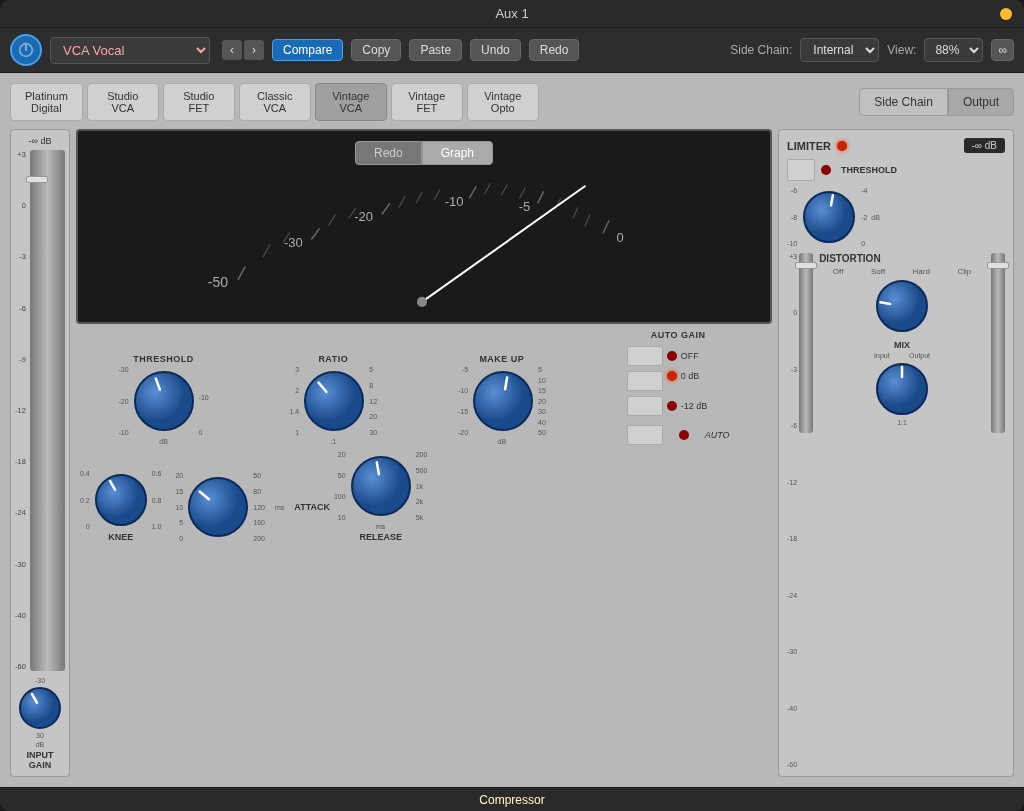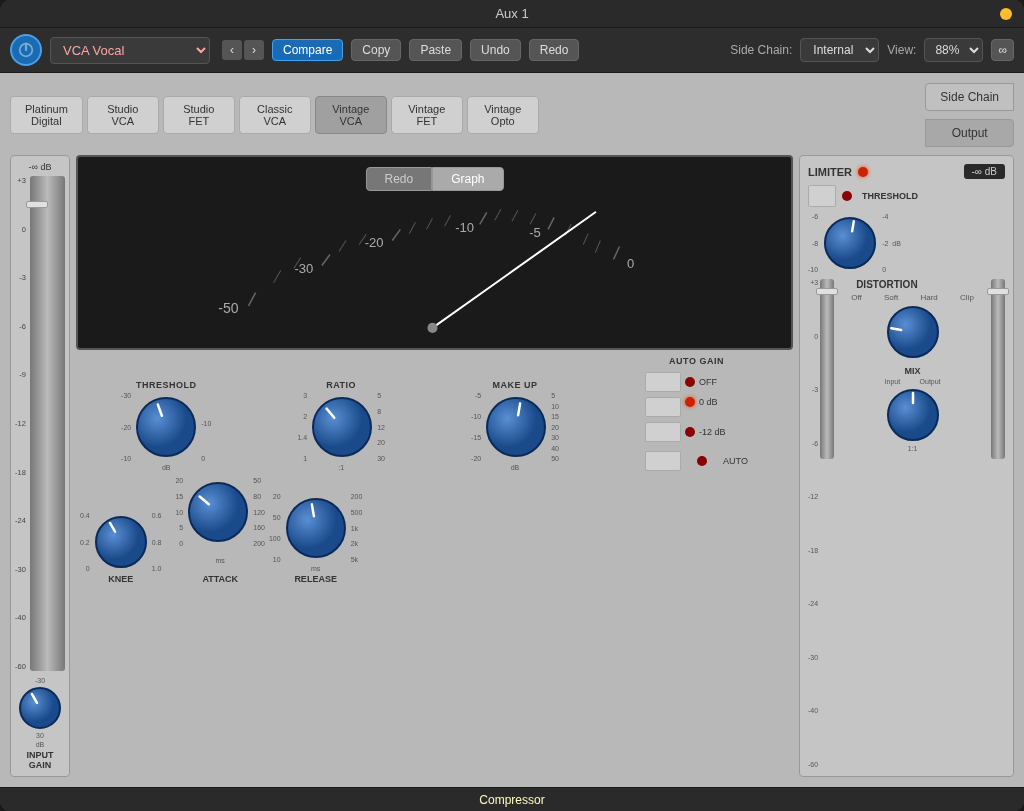--- a/index.html
+++ b/index.html
@@ -43,21 +43,21 @@
     .meter-display { background: #1a1a1a; border: 2px solid #555; border-radius: 4px; height: 200px; position: relative; overflow: hidden; }
 
     
     .status-bar { background: #2a2a2a; height: 24px; display: flex; align-items: center; justify-content: center; border-top: 1px solid #1a1a1a; }
     .status-text { color: #fef9c3; font-size: 12px; }
 
     
     .full-layout { display: flex; gap: 6px; flex: 1; }
     .left-section { width: 60px; background: #c5c5c5; border: 1px solid #999; border-radius: 4px; padding: 6px 4px; display: flex; flex-direction: column; align-items: center; }
     .middle-section { flex: 1; display: flex; flex-direction: column; gap: 6px; }
-    .right-section { width: 215px; background: #c5c5c5; border: 1px solid #999; border-radius: 4px; padding: 8px; display: flex; flex-direction: column; gap: 6px; }
+    .right-section { width: 236px; background: #c5c5c5; border: 1px solid #999; border-radius: 4px; padding: 8px; display: flex; flex-direction: column; gap: 6px; }
 
     
     .top-row { display: flex; align-items: center; gap: 4px; }
   </style>
 </head>
 <body>
 
 <div class="window">
 
   <div class="title-bar">
@@ -103,21 +103,21 @@
   <div class="main-content">
 
     <div class="top-row">
       <button class="preset-btn">Platinum<br>Digital</button>
       <button class="preset-btn">Studio<br>VCA</button>
       <button class="preset-btn">Studio<br>FET</button>
       <button class="preset-btn">Classic<br>VCA</button>
       <button class="preset-btn active">Vintage<br>VCA</button>
       <button class="preset-btn">Vintage<br>FET</button>
       <button class="preset-btn">Vintage<br>Opto</button>
-      <div style="margin-left: auto; display:flex; gap:8px;flex-direction:column;">
+      <div style="margin-left: auto; display:flex; gap:0;">
         <button class="sc-btn">Side Chain</button>
         <button class="sc-btn">Output</button>
       </div>
     </div>
 
     <div class="full-layout">
 
       <div class="left-section">
         <span class="fader-db-label" style="font-size:9px; color:#333; margin-bottom:4px;">-∞ dB</span>
         <div style="display:flex; flex-direction:row; align-items:stretch; flex:1; width:100%; gap:2px;">
@@ -323,21 +323,21 @@
                 <div style="width:10px; height:10px; border-radius:50%; background:#cc2200; box-shadow:0 0 4px #ff4400;"></div>
                 <span style="font-size:9px; color:#333;">0 dB</span>
               </div>
 
               <div style="display:flex; align-items:center; gap:4px;">
                 <div style="width:36px; height:20px; background:#d0d0d0; border:1px solid #aaa; border-radius:2px; cursor:pointer;"></div>
                 <div style="width:10px; height:10px; border-radius:50%; background:#8b0000;"></div>
                 <span style="font-size:9px; color:#333;">-12 dB</span>
               </div>
 
-              <div style="display:flex; align-items:center; gap:16px; margin-top:4px;">
+              <div style="display:flex; align-items:center; gap:16px; margin-top:4px;font-style:italic;">
                 <div style="width:36px; height:20px; background:#d0d0d0; border:1px solid #aaa; border-radius:2px; cursor:pointer;"></div>
                 <div style="width:10px; height:10px; border-radius:50%; background:#8b0000;"></div>
                 <span style="font-size:9px; color:#333;">AUTO</span>
               </div>
             </div>
           </div>
 
         </div>
 
         <div style="display:flex; gap:4px; justify-content:flex-start; align-items:flex-end; padding: 0 4px;">
@@ -361,21 +361,21 @@
               </svg>
               <div style="display:flex; flex-direction:column; justify-content:space-between; height:60px; font-size:7px; color:#555;">
                 <span>0.6</span>
                 <span>0.8</span>
                 <span>1.0</span>
               </div>
             </div>
             <span style="font-size:9px; font-weight:bold; color:#333;">KNEE</span>
           </div>
 
-          <div style="display:flex; flex-direction:column; align-items:center; gap:10px;justify-content:center;">
+          <div style="display:flex; flex-direction:row; align-items:center; gap:10px;justify-content:center;">
             <div style="display:flex; align-items:center; gap:3px;">
               <div style="display:flex; flex-direction:column; justify-content:space-between; height:70px; font-size:7px; color:#555; text-align:right;">
                 <span>20</span>
                 <span>15</span>
                 <span>10</span>
                 <span>5</span>
                 <span>0</span>
               </div>
               <svg width="64" height="64">
                 <defs>
@@ -488,21 +488,21 @@
               </div>
               <div style="width:14px; height:180px; background:linear-gradient(to right, #777, #bbb, #777); border-radius:3px; position:relative; cursor:ns-resize;">
                 <div style="width:22px; height:7px; background:#e0e0e0; border:1px solid #999; border-radius:2px; position:absolute; left:-4px; top:5%;"></div>
               </div>
             </div>
           </div>
 
           <div style="display:flex; flex-direction:column; gap:6px; flex:1;">
 
             <div>
-              <span style="font-size:10px; font-weight:bold; color:#333; display:block; margin-bottom:3px;margin-left:16px;">DISTORTION</span>
+              <span style="font-size:10px; font-weight:bold; color:#333; display:block; margin-bottom:3px;">DISTORTION</span>
               <div style="display:flex; justify-content:space-around; font-size:8px; color:#555; margin-bottom:2px;">
                 <span>Off</span>
                 <span>Soft</span>
                 <span>Hard</span>
                 <span>Clip</span>
               </div>
               <div style="display:flex; justify-content:center;">
                 <svg width="56" height="56">
                   <defs>
                       <radialGradient id="kgd" cx="35%" cy="35%">

